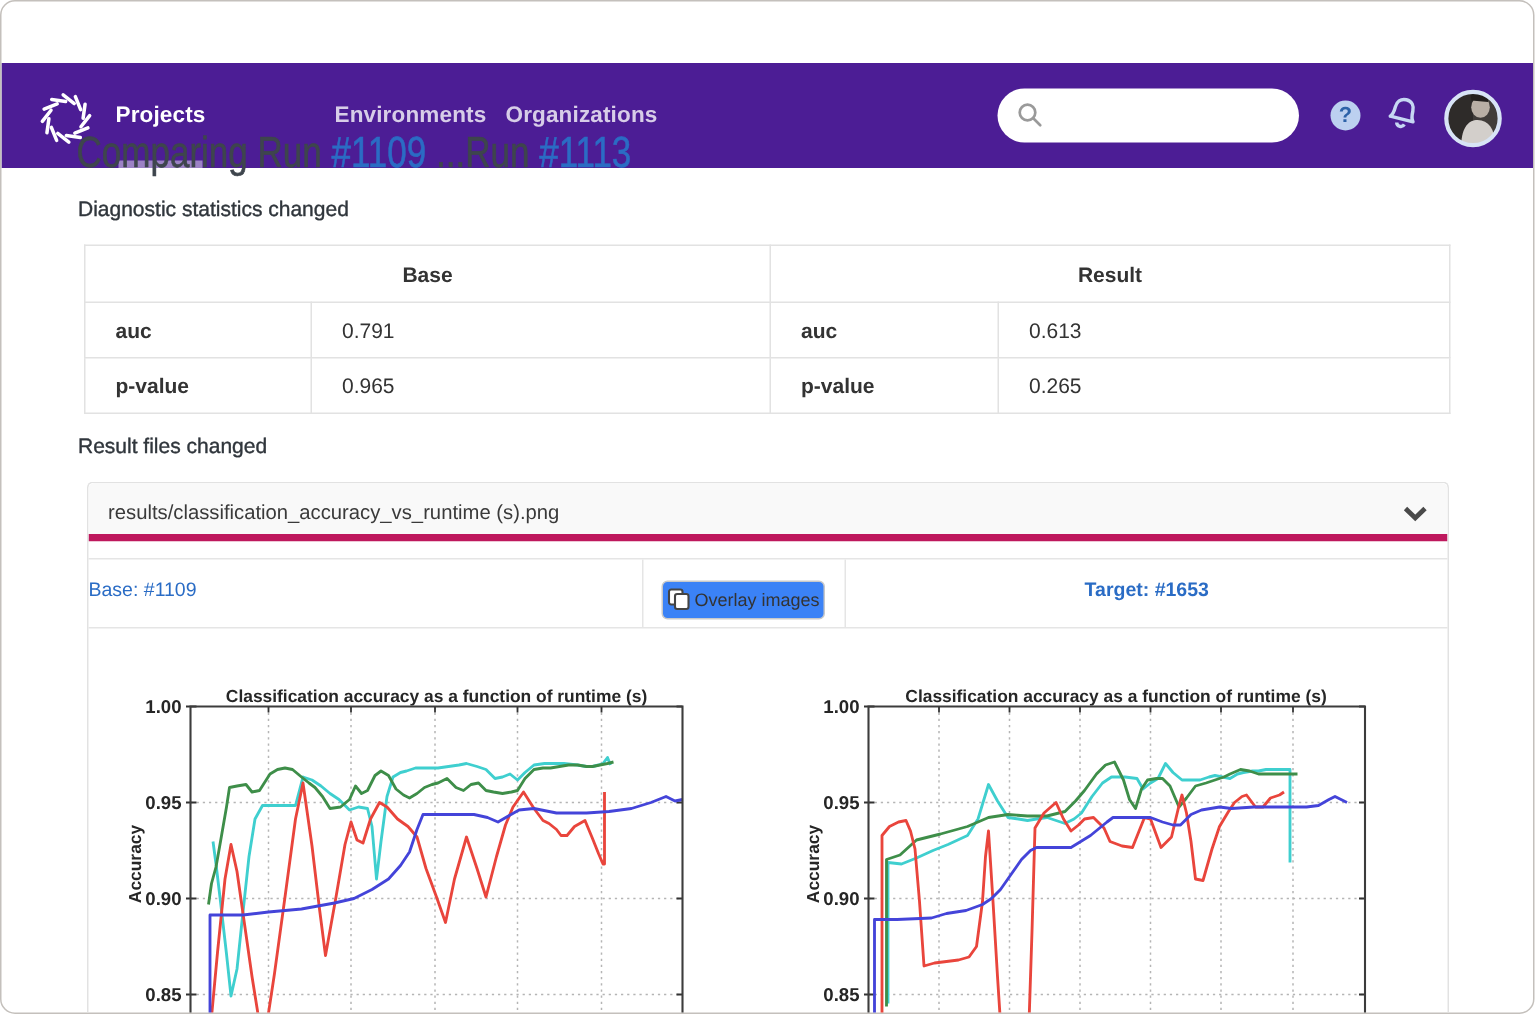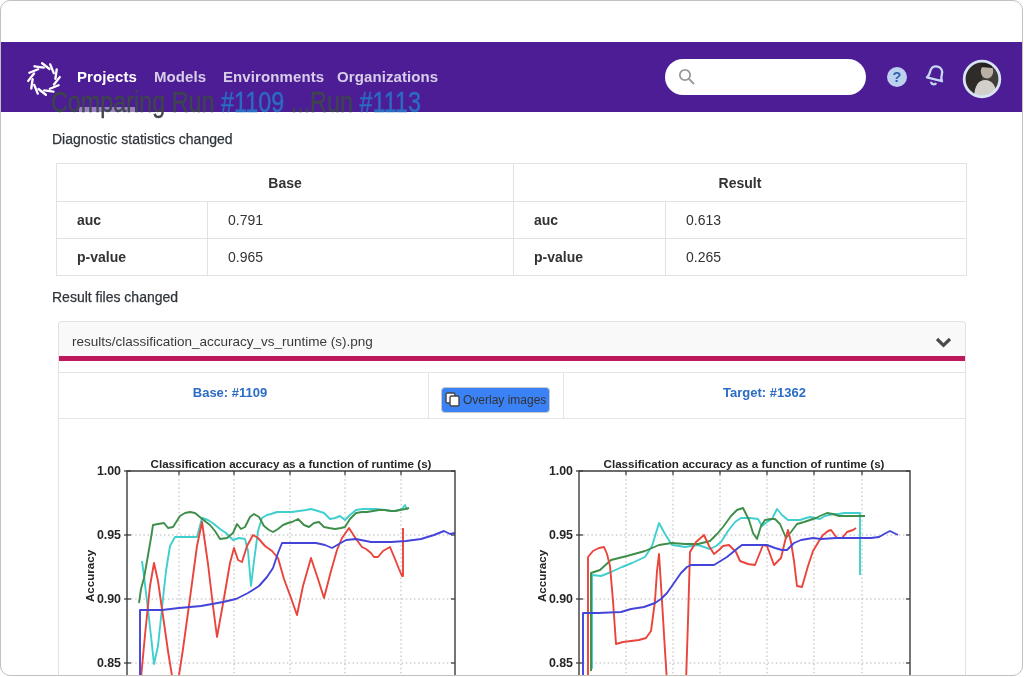--- a/index.html
+++ b/index.html
@@ -14,21 +14,21 @@
 h1 b { font-weight:400; color:#2b6cc4; -webkit-text-stroke:0.4px #2b6cc4; }
 .h2 { position:absolute; font-size:14px; color:#30363c; font-weight:400; -webkit-text-stroke:0.25px #30363c; }
 table.stats { position:absolute; left:55px; top:162px; width:910px; border-collapse:collapse; table-layout:fixed; }
 table.stats td, table.stats th { border:1px solid #e2e2e2; font-size:14px; color:#333;margin-left:40px; }
 table.stats th { height:38px; font-weight:bold; }
 table.stats td { height:37px; padding-left:20px; }
 td.lbl { font-weight:bold; }
 .panel { position:absolute; left:57px; top:320px; width:908px; height:356px; border:1px solid #e2e2e2; border-bottom:none; border-radius:4px 4px 0 0; }
 .panel-h { position:absolute; left:0; top:0; width:100%; height:39px; background:#f9f9f9; border-bottom:5px solid #be185d; border-radius:4px 4px 0 0; line-height:39px; padding-left:13px; font-size:13.5px; color:#3a3a3a; }
 .btrow { position:absolute; left:0; top:50px; width:100%; height:47px; border-top:1px solid #e5e5e5; border-bottom:1px solid #e5e5e5; }
-.btrow .c1 { position:absolute; left:0; top:0; width:370px; height:100%; border-right:1px solid #e5e5e5; line-height:40px; text-align:center; color:#2a6cc5; font-weight:bold; font-size:13px; padding-right:27px; }
+.btrow .c1 { position:absolute; left:0; top:0; width:370px; height:100%; border-right:1px solid #e5e5e5; line-height:40px; color:#2a6cc5; font-weight:normal; font-size:13px; padding-right:27px; }
 .btrow .c3 { position:absolute; left:504px; top:0; right:0; height:100%; border-left:1px solid #e5e5e5; line-height:40px; text-align:center; color:#2a6cc5; font-weight:bold; font-size:13px; }
 .obtn { position:absolute; left:382px; top:14px; width:109px; height:26px; border:1px solid #c9c9c9; border-radius:4px; background:#3b82f6; font-size:12px; color:#333; line-height:24px; text-align:center; white-space:nowrap; overflow:hidden; }
 </style>
 </head>
 <body>
 <div class="card">
   <div class="nav">
     <svg width="44" height="44" viewBox="0 0 44 44" style="position:absolute;left:21px;top:15px">
 <line x1="37.77" y1="20.11" x2="31.98" y2="27.51" stroke="#fff" stroke-width="2.35" stroke-linecap="round"></line>
 <line x1="36.60" y1="28.24" x2="27.89" y2="31.76" stroke="#fff" stroke-width="2.35" stroke-linecap="round"></line>
@@ -37,21 +37,20 @@
 <line x1="15.76" y1="36.60" x2="12.24" y2="27.89" stroke="#fff" stroke-width="2.35" stroke-linecap="round"></line>
 <line x1="9.29" y1="31.52" x2="10.60" y2="22.22" stroke="#fff" stroke-width="2.35" stroke-linecap="round"></line>
 <line x1="6.23" y1="23.89" x2="12.02" y2="16.49" stroke="#fff" stroke-width="2.35" stroke-linecap="round"></line>
 <line x1="7.40" y1="15.76" x2="16.11" y2="12.24" stroke="#fff" stroke-width="2.35" stroke-linecap="round"></line>
 <line x1="12.48" y1="9.29" x2="21.78" y2="10.60" stroke="#fff" stroke-width="2.35" stroke-linecap="round"></line>
 <line x1="20.11" y1="6.23" x2="27.51" y2="12.02" stroke="#fff" stroke-width="2.35" stroke-linecap="round"></line>
 <line x1="28.24" y1="7.40" x2="31.76" y2="16.11" stroke="#fff" stroke-width="2.35" stroke-linecap="round"></line>
 <line x1="34.71" y1="12.48" x2="33.40" y2="21.78" stroke="#fff" stroke-width="2.35" stroke-linecap="round"></line>
 </svg>
     <div class="navlink" style="left:76px;color:#fff;">Projects</div>
-    <div class="navlink" style="left:153px;">Models</div>
     <div class="navlink" style="left:222px;">Environments</div>
     <div class="navlink" style="left:336px;">Organizations</div>
     <div class="active-bar"></div>
     <div class="search">
       <svg width="20" height="20" viewBox="0 0 20 20" style="position:absolute;left:12px;top:8px">
         <circle cx="8" cy="8" r="5.2" fill="none" stroke="#9a9a9a" stroke-width="1.8"></circle>
         <line x1="12" y1="12" x2="16.5" y2="16.5" stroke="#9a9a9a" stroke-width="1.8" stroke-linecap="round"></line>
       </svg>
     </div>
     <div class="helpcircle">?</div>
@@ -107,21 +106,21 @@
     </table>
   <div class="h2" style="left:51px;top:288px;">Result files changed</div>
   <div class="panel">
     <div class="panel-h">results/classification_accuracy_vs_runtime (s).png
       <svg width="17" height="11" viewBox="0 0 17 11" style="position:absolute;right:13px;top:15px">
         <path d="M2 2 L8.5 8.3 L15 2" fill="none" stroke="#4a4a4a" stroke-width="3.2" stroke-linecap="butt" stroke-linejoin="miter"></path>
       </svg>
     </div>
     <div class="btrow">
       <div class="c1">Base: #1109</div>
-      <div class="c3">Target: #1362</div>
+      <div class="c3">Target: #1653</div>
       <div class="obtn">
         <svg width="15" height="15" viewBox="0 0 15 15" style="vertical-align:-3px">
           <rect x="1" y="1" width="9" height="10" rx="1.5" fill="#fff" stroke="#444" stroke-width="1.4"></rect>
           <rect x="5" y="4" width="9" height="10" rx="1.5" fill="#fff" stroke="#444" stroke-width="1.4"></rect>
         </svg>
         Overlay images</div>
     </div>
   </div>
   <svg width="454" height="257" viewBox="0 0 454 257" style="position:absolute;left:57px;top:420px;overflow:hidden;filter:blur(0.3px)">
 <text x="233" y="47" text-anchor="middle" font-family="Liberation Sans, sans-serif" font-size="11.6" font-weight="bold" fill="#262626">Classification accuracy as a function of runtime (s)</text>

